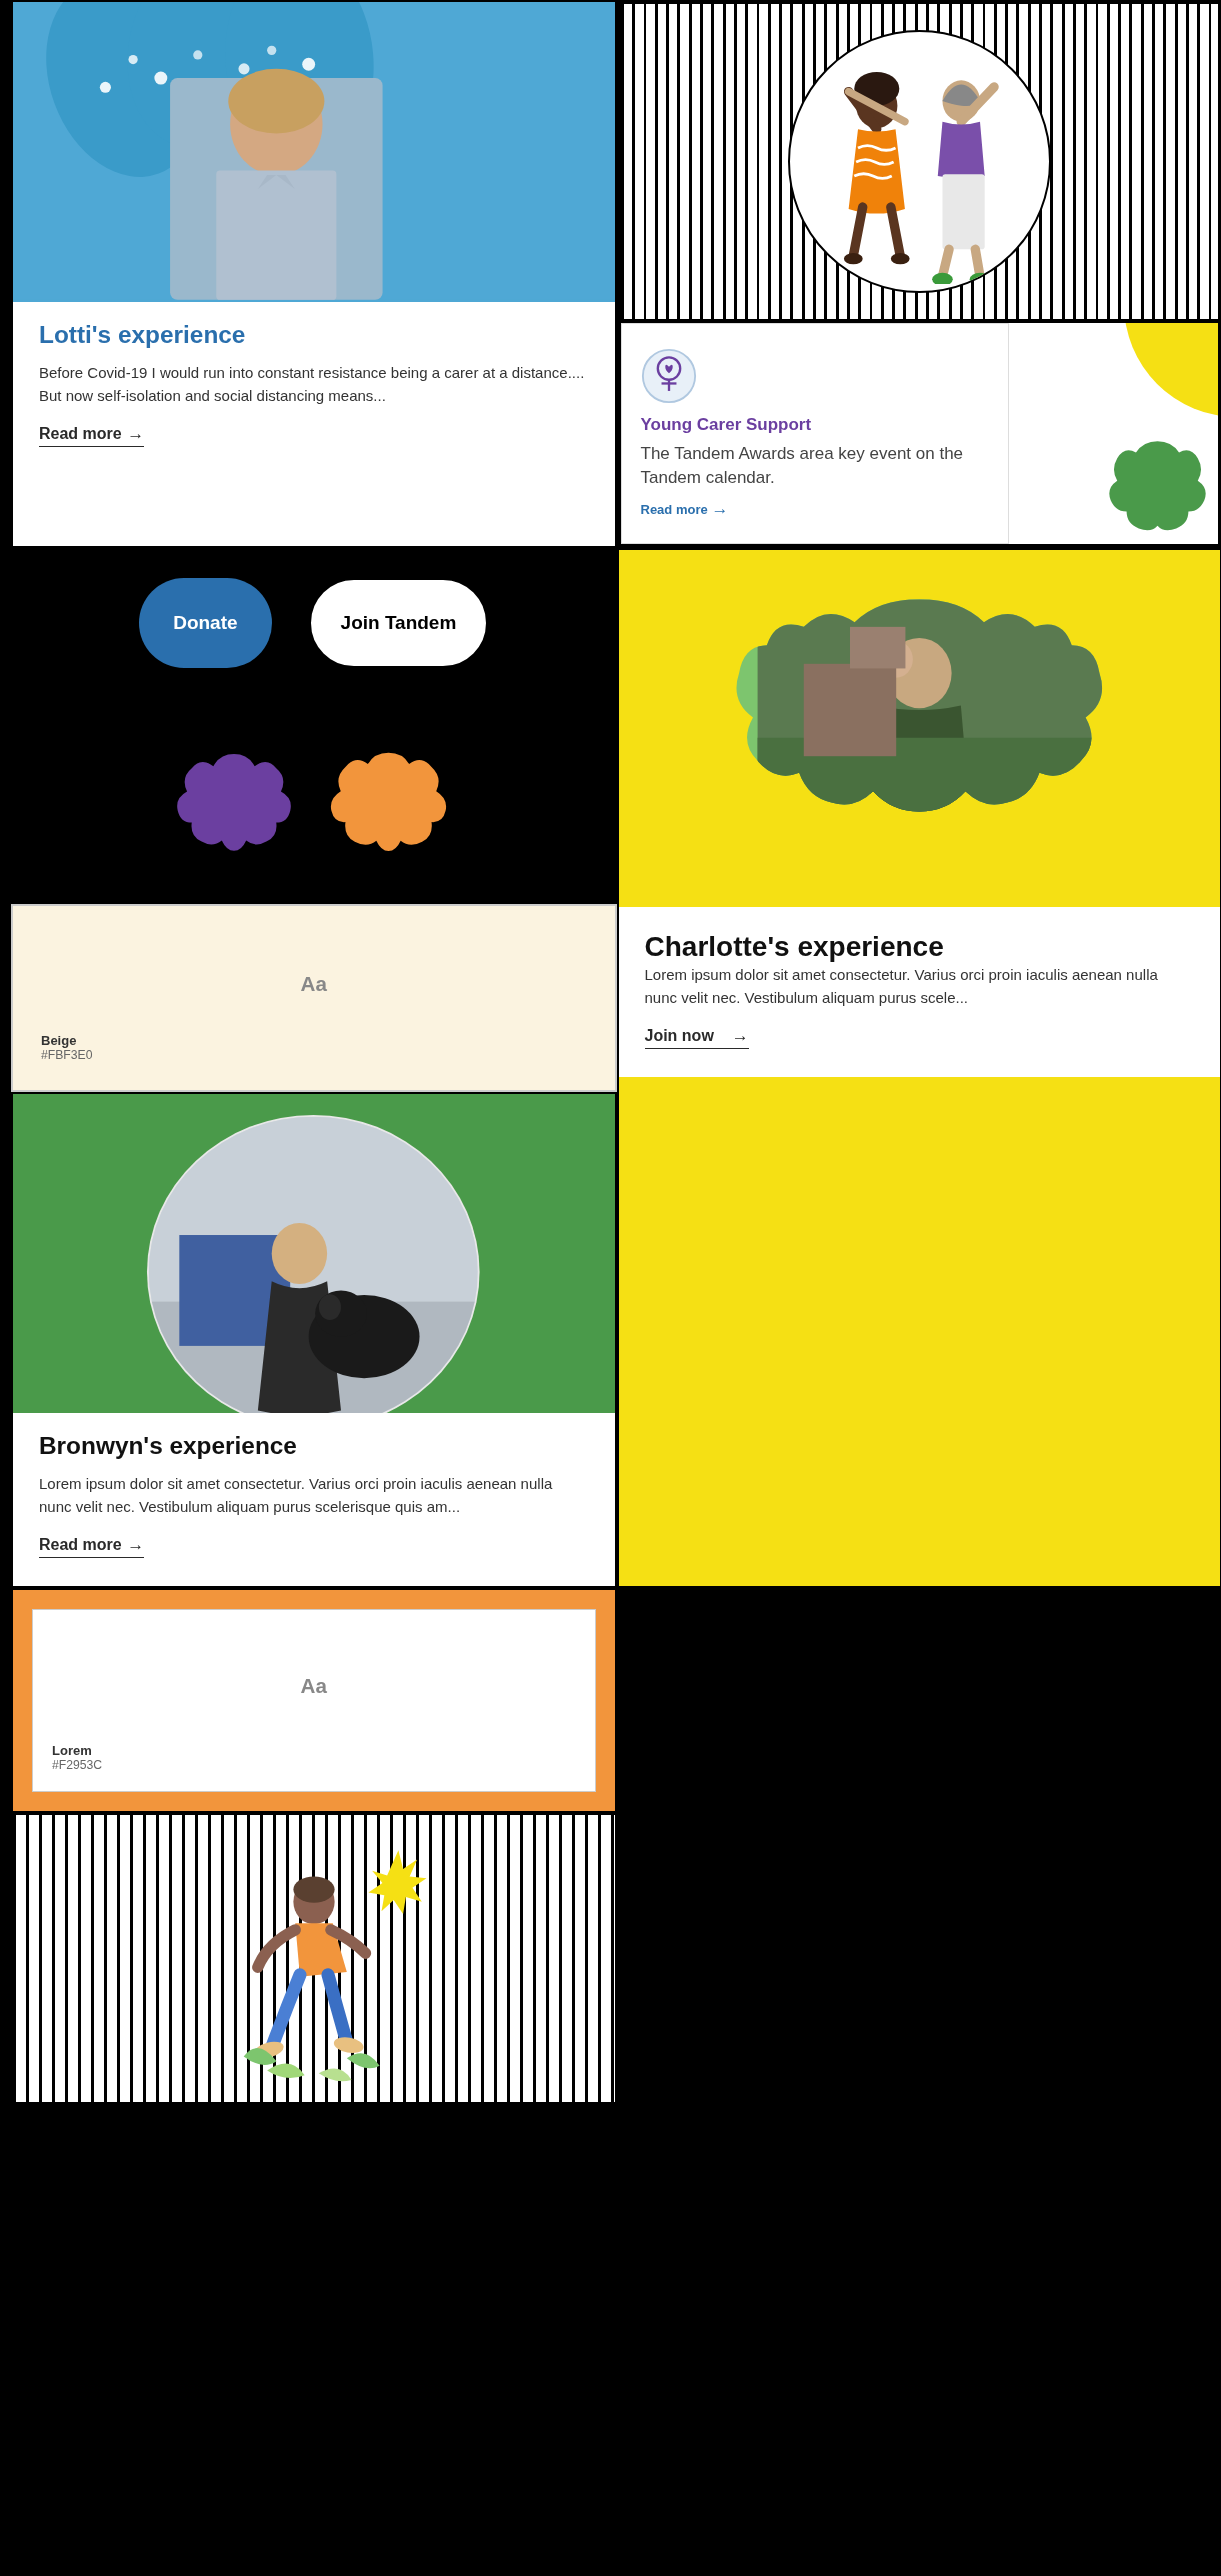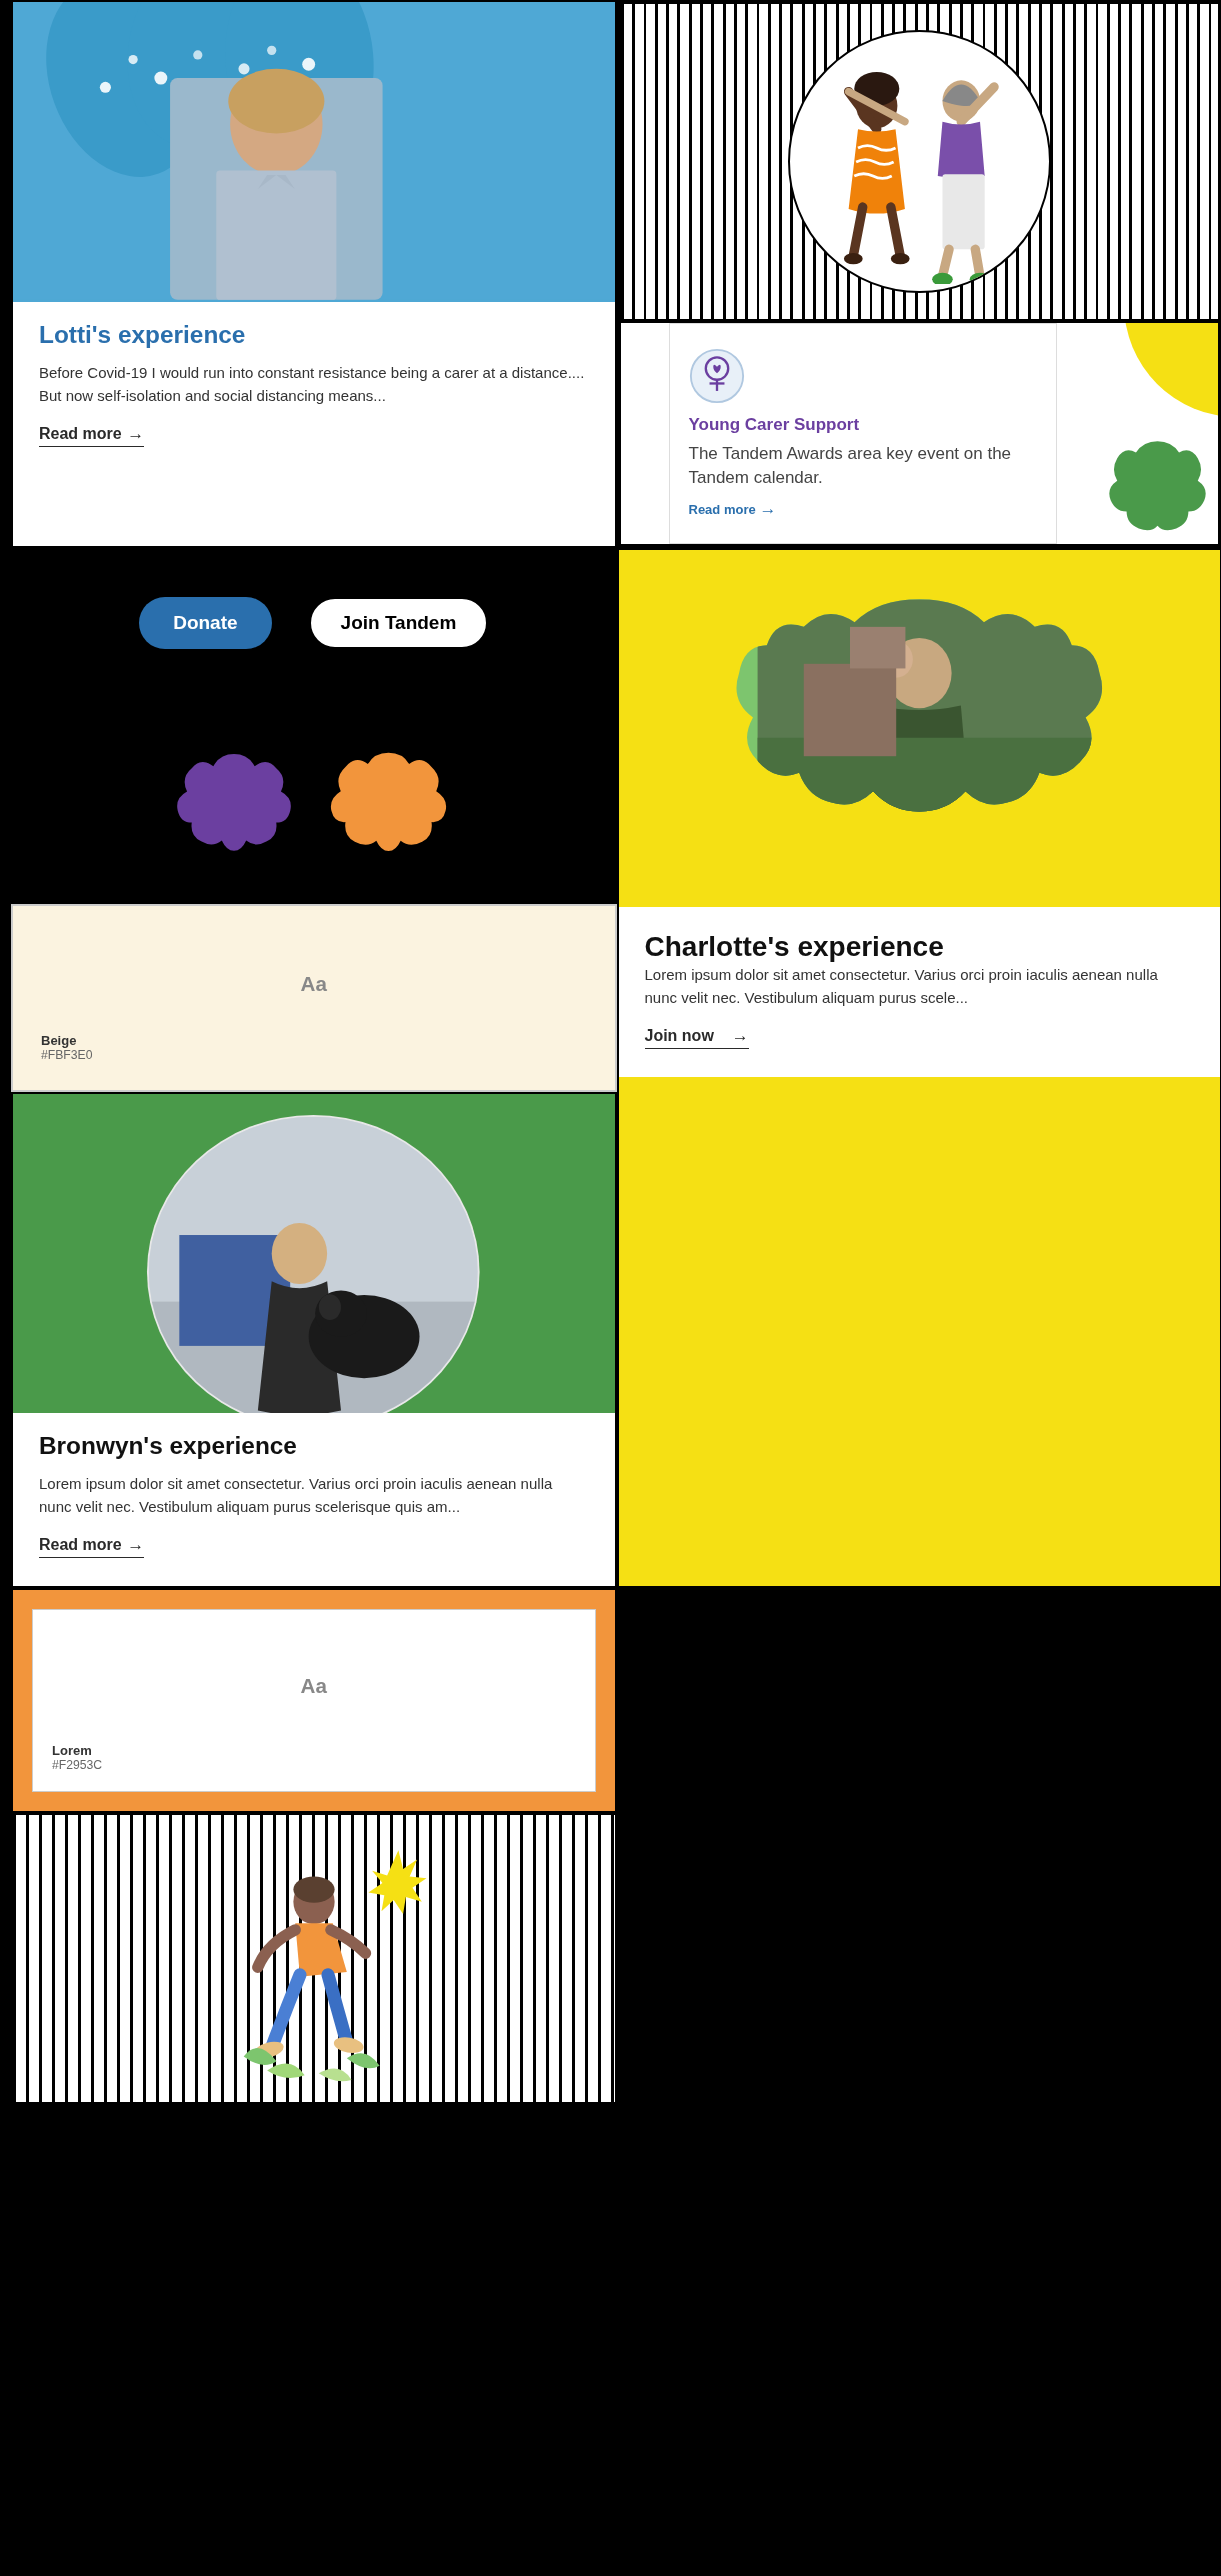--- a/index.html
+++ b/index.html
@@ -115,21 +115,20 @@
     }
 
     .young-carer-card {
       background: #fff;
       border: 1.9px solid #ddd;
       padding: 19px;
       width: 65%;
       display: flex;
       flex-direction: column;
       justify-content: center;
-      margin-left: 48px;
     }
 
     .yc-icon {
       width: 56px;
       height: 56px;
       margin-bottom: 11.3px;
     }
 
     .yc-title {
       color: #6b3fa0;
@@ -168,21 +167,20 @@
       width: 113px;
       height: 113px;
       background: #f5e014;
       border-radius: 0 0 0 100%;
     }
 
     
     .cell-buttons {
       background: #000;
       display: flex;
-      align-items: center;
       justify-content: center;
       gap: 37px;
       padding: 28px;
       border: 2.8px solid #000;
       height: 150px;
     }
 
     .btn-donate {
       background: #2a6fad;
       color: #fff;

